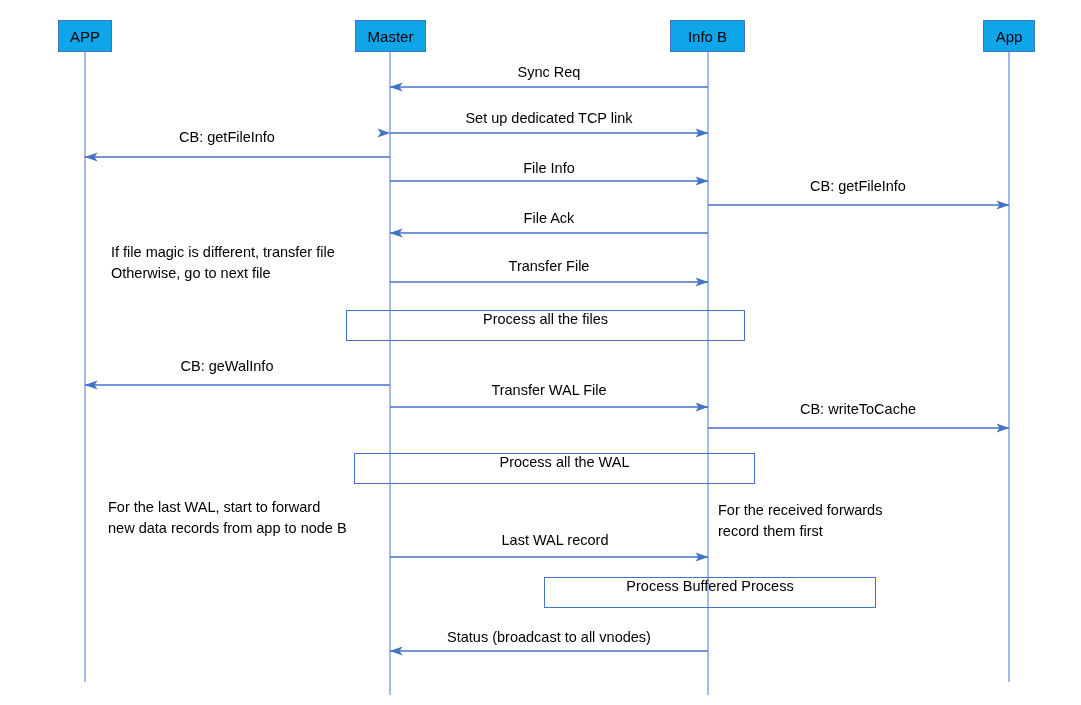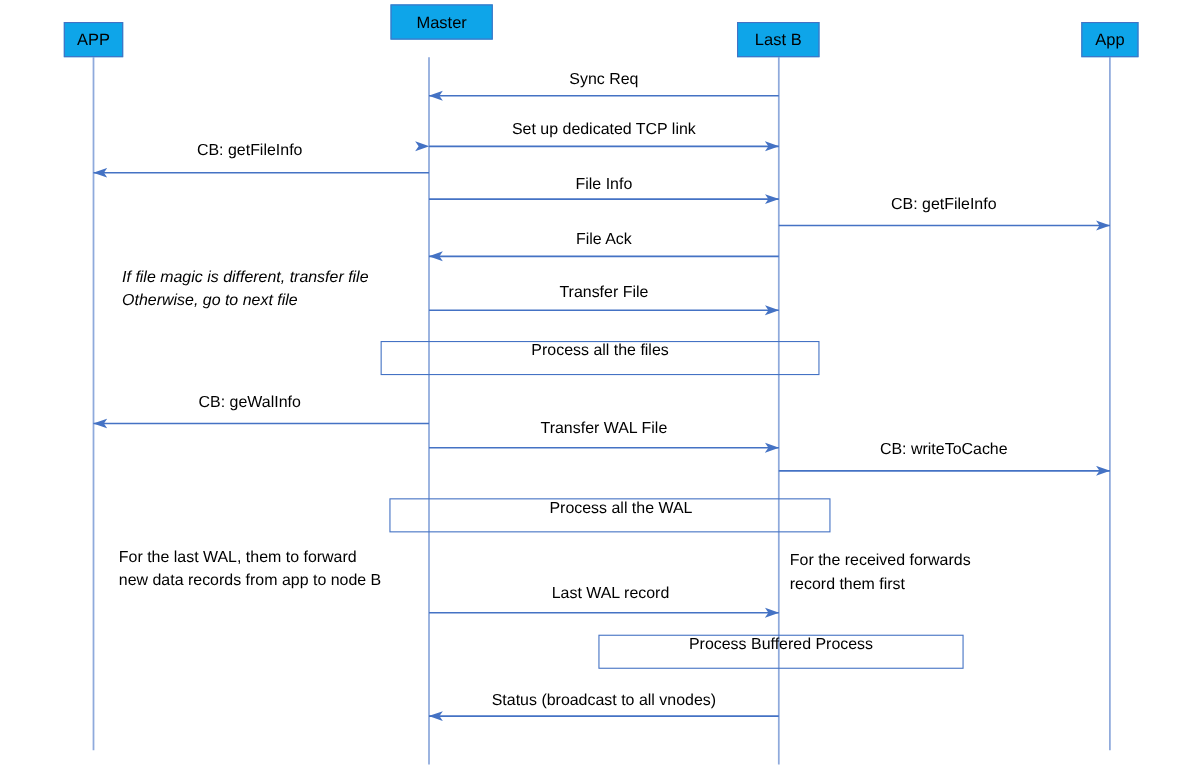--- a/index.html
+++ b/index.html
@@ -98,25 +98,25 @@
         <line x1="708" y1="428" x2="1009" y2="428" stroke="#4472C4" stroke-width="1.5" marker-end="url(#arrow-right)"></line>
         <line x1="390" y1="557" x2="708" y2="557" stroke="#4472C4" stroke-width="1.5" marker-end="url(#arrow-right)"></line>
         <line x1="708" y1="651" x2="390" y2="651" stroke="#4472C4" stroke-width="1.5" marker-end="url(#arrow-right)"></line>
       </g>
   </svg>
 
   <div id="lifeline-headers">
       <div class="lifeline-header" style="left: 58px; top: 20px; width: 54px; height: 32px;">
         <span>APP</span>
       </div>
-      <div class="lifeline-header" style="left: 355px; top: 4px; width: 93px; height: 32px; text-align: right;">
+      <div class="lifeline-header" style="left: 355px; top: 20px; width: 71px; height: 32px; text-align: right;">
         <span>Master</span>
       </div>
       <div class="lifeline-header" style="left: 670px; top: 20px; width: 75px; height: 32px;">
-        <span>Last B</span>
+        <span>Info B</span>
       </div>
       <div class="lifeline-header" style="left: 983px; top: 20px; width: 52px; height: 32px;">
         <span>App</span>
       </div>
     </div>
   <div id="message-labels">
       <div class="msg-label" style="top: 63px; left: 0px; width: 1081px; text-align: center; transform: translateX(8.5px);">Sync Req</div>
       <div class="msg-label" style="top: 109px; left: 0px; width: 1081px; text-align: center; transform: translateX(8.5px);">Set up dedicated TCP link</div>
       <div class="msg-label" style="top: 128px; left: 0px; width: 1081px; text-align: center; transform: translateX(-313.5px);">CB: getFileInfo</div>
       <div class="msg-label" style="top: 159px; left: 0px; width: 1081px; text-align: center; transform: translateX(8.5px);">File Info</div>
@@ -134,21 +134,21 @@
         <span>Process all the files</span>
       </div>
       <div class="frame-box" style="left: 354px; top: 453px; width: 401px; height: 31px; padding-left: 20px;">
         <span>Process all the WAL</span>
       </div>
       <div class="frame-box" style="left: 544px; top: 577px; width: 332px; height: 31px;">
         <span>Process Buffered Process</span>
       </div>
     </div>
   <div id="notes">
-      <div class="note" style="left: 111px; top: 242px; width: 280px; font-style: italic;">If file magic is different, transfer file
+      <div class="note" style="left: 111px; top: 242px; width: 280px;">If file magic is different, transfer file
 Otherwise, go to next file</div>
-      <div class="note" style="left: 108px; top: 497px; width: 285px;">For the last WAL, them to forward
+      <div class="note" style="left: 108px; top: 497px; width: 285px;">For the last WAL, start to forward
 new data records from app to node B</div>
       <div class="note" style="left: 718px; top: 500px; width: 200px;">For the received forwards
 record them first</div>
     </div>
 
 </div>
 
 </body></html>

